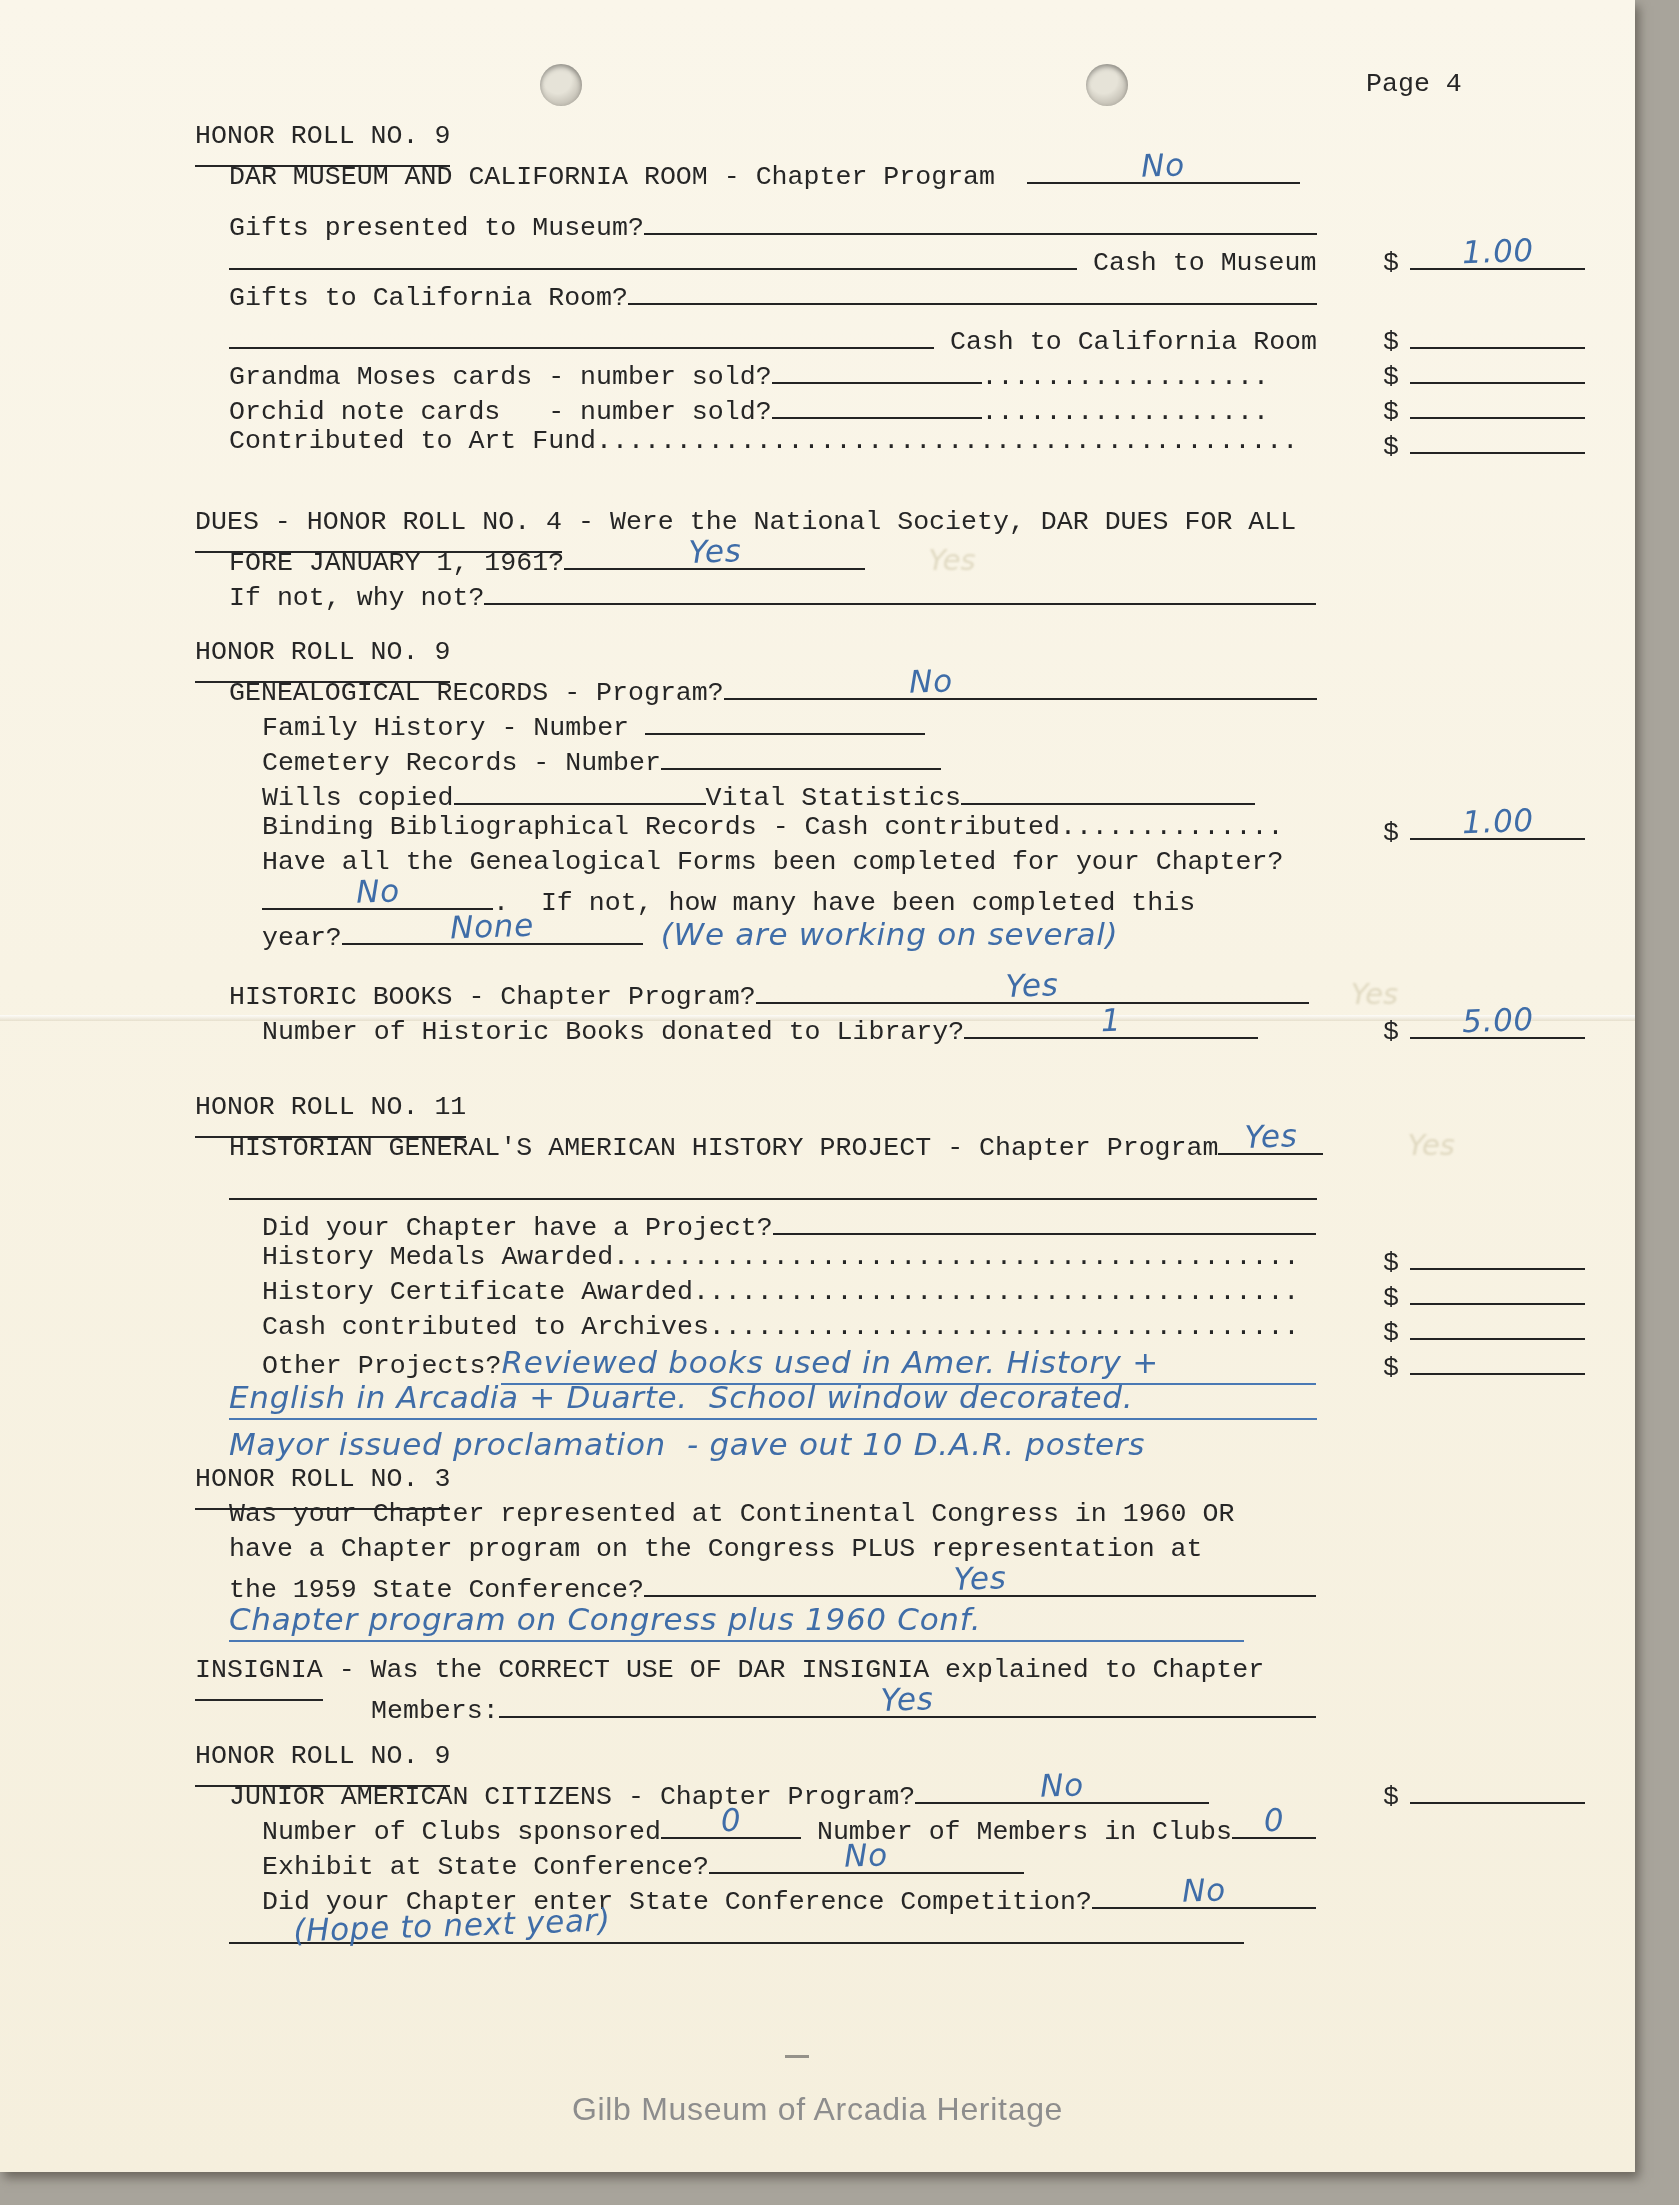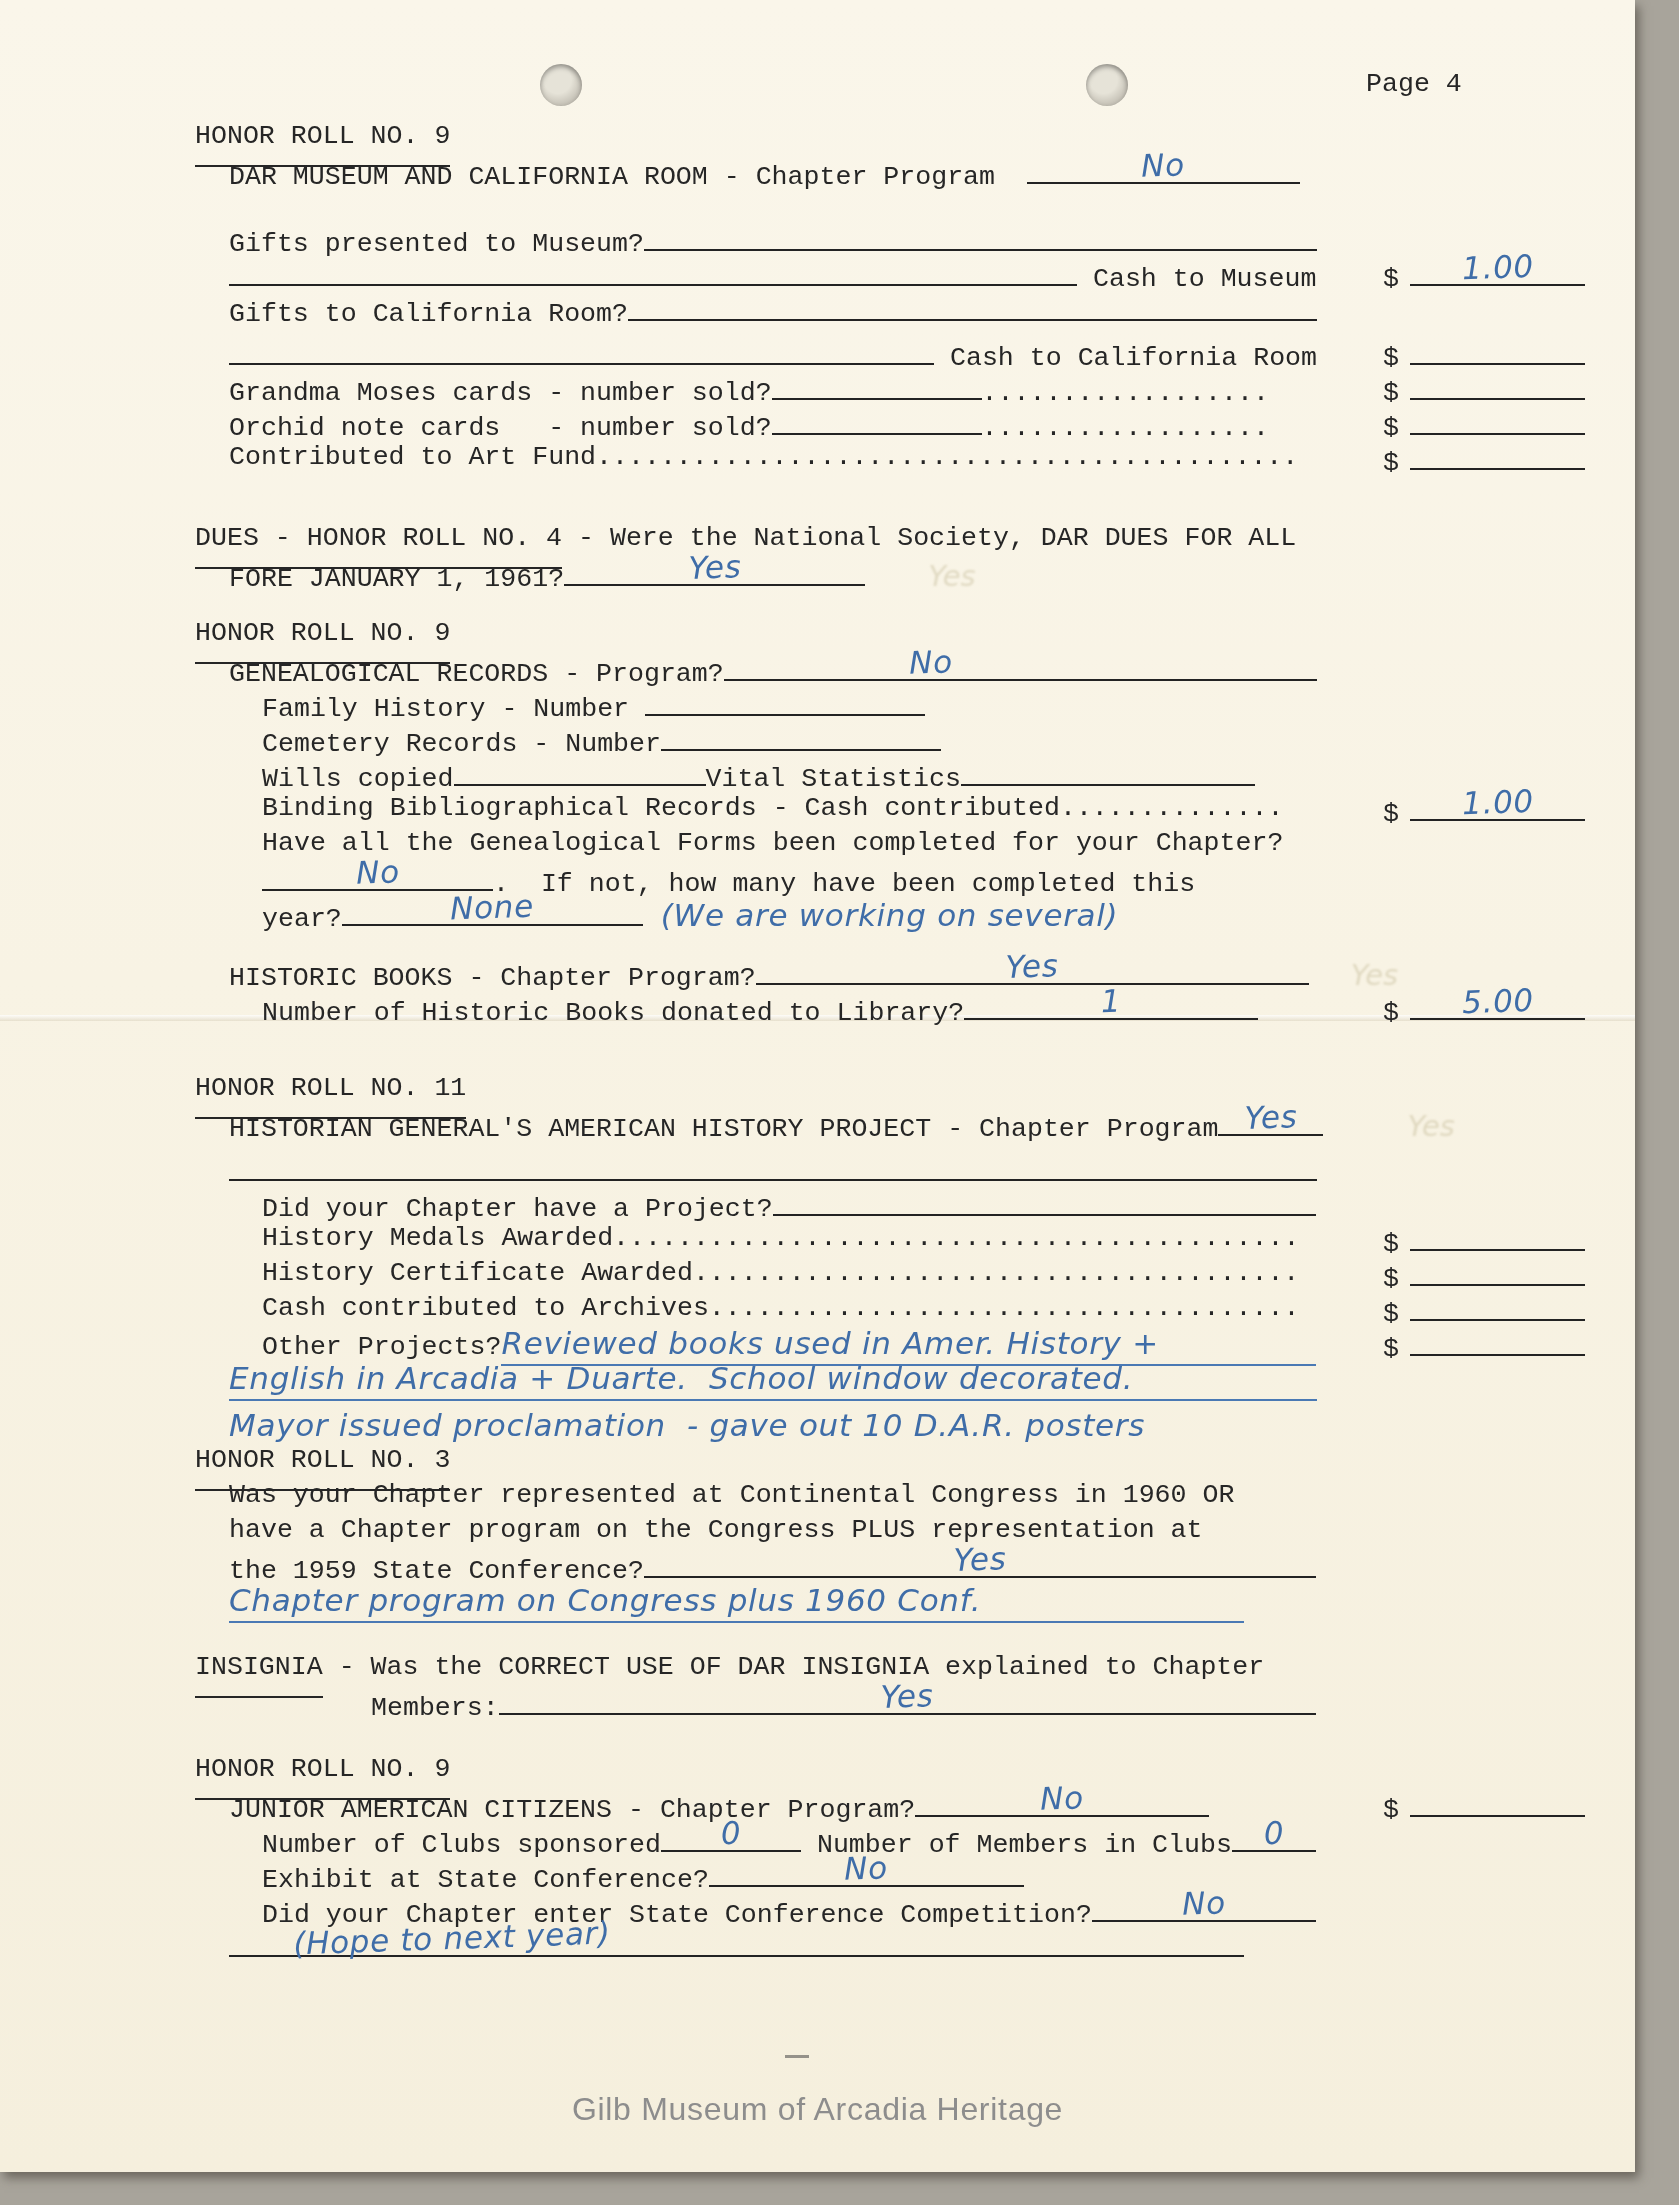--- a/index.html
+++ b/index.html
@@ -24,21 +24,21 @@
     position:absolute;left:0;top:1015px;width:100%;height:5.6px;
     background:linear-gradient(180deg,rgba(255,255,255,.75),rgba(170,158,125,.22));
     pointer-events:none;
   }
   .content{
     position:absolute;left:195px;top:119px;width:1421px;
     font-family:"Liberation Mono",monospace;font-size:26.6px;color:#262626;
   }
   .ln{position:relative;height:35px;line-height:35px;white-space:nowrap;}
   .ind1{padding-left:34px;} .ind2{padding-left:67px;} .indm{padding-left:176px;}
-  .mt40{margin-top:32px;} .mt38{margin-top:9px;} .mt44{margin-top:46px;}
+  .mt40{margin-top:16px;} .mt38{margin-top:9px;} .mt44{margin-top:46px;}
   .mt36{margin-top:25px;} .mt34{margin-top:24px;} .mt14{margin-top:9.8px;} .mt18{margin-top:12.6px;}
   .t{white-space:pre;}
   .u{border-bottom:2.1px solid #262626;padding-bottom:14px;white-space:pre;}
   .blank{
     display:inline-block;position:relative;height:28px;
     border-bottom:2.1px solid #232323;vertical-align:baseline;
   }
   .hw{
     font-family:"DejaVu Sans",sans-serif;font-style:italic;
     color:#3f6da8;font-size:31px;letter-spacing:0.7px;white-space:pre;
@@ -104,20 +104,23 @@
         <span class="t">Contributed to Art Fund</span><span class="t">............................................</span>
         <span class="money"><span class="t">$</span><span class="blank amt"></span></span>
       </div>
 
       <div class="ln mt44">
         <span class="u">DUES - HONOR ROLL NO. 4</span><span class="t"> - Were the National Society, DAR DUES FOR ALL</span>
       </div>
       <div class="ln ind1">
         <span class="t">FORE JANUARY 1, 1961?</span><span class="blank" style="width:301px"><span class="hw">Yes</span></span><span class="ghost" style="margin-left:63px">Yes</span>
       </div>
+      <div class="ln ind1">
+        <span class="t">If not, why not?</span><span class="blank" style="width:832px"></span>
+      </div>
 
       <div class="ln mt36">
         <span class="u">HONOR ROLL NO. 9</span>
       </div>
       <div class="ln ind1">
         <span class="t">GENEALOGICAL RECORDS - Program?</span><span class="blank" style="width:593px"><span class="hw at35">No</span></span>
       </div>
       <div class="ln ind2">
         <span class="t">Family History - Number </span><span class="blank" style="width:280px"></span>
       </div>

